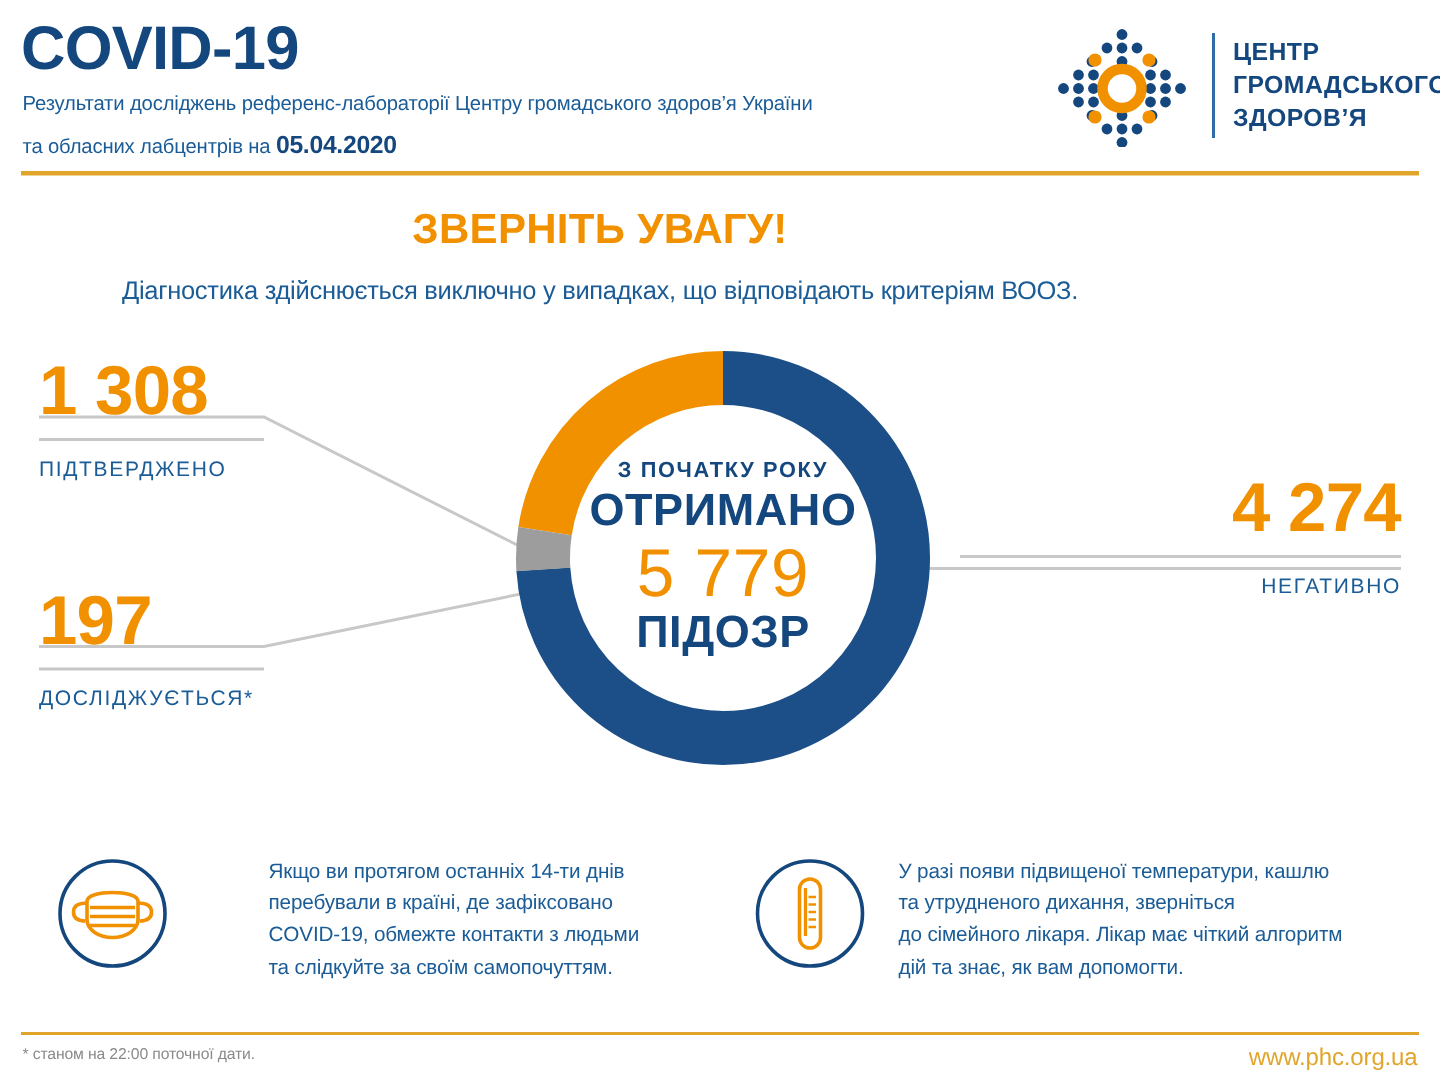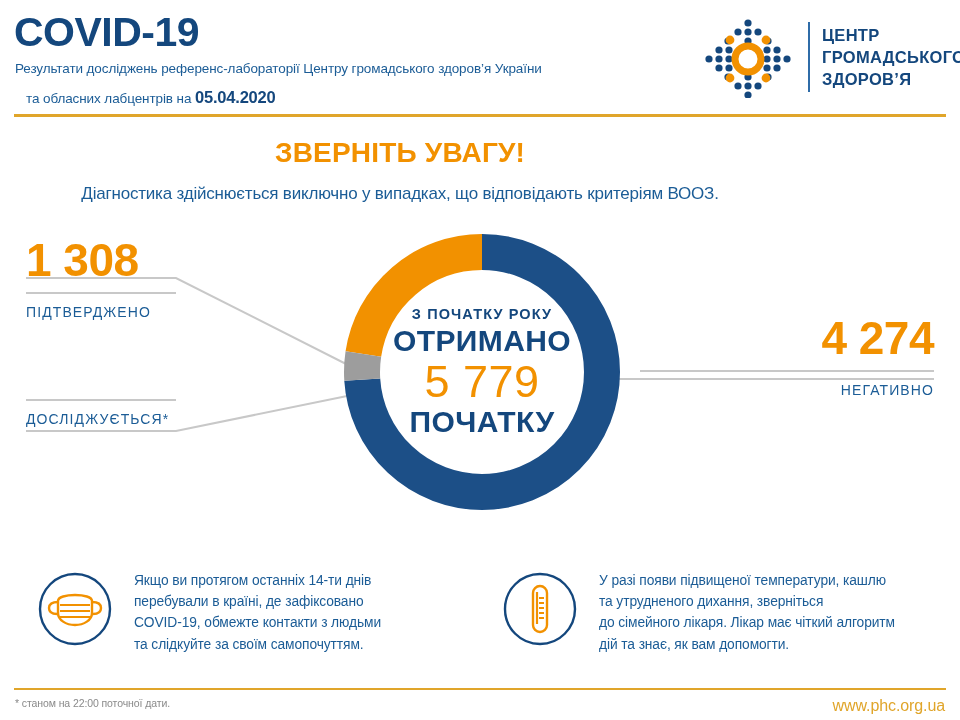--- a/index.html
+++ b/index.html
@@ -34,21 +34,21 @@
   .hd-sub1 {
     position: absolute;
     left: 15px; top: 61px;
     font-size: 13.5px;
     color: #1b5c96;
     letter-spacing: -0.1px;
     white-space: nowrap;
   }
   .hd-sub2 {
     position: absolute;
-    left: 26px; top: 88px;
+    left: 15px; top: 88px;
     font-size: 13.5px;
     color: #1b5c96;
     letter-spacing: -0.1px;
     white-space: nowrap;
   }
   .hd-date {
     font-size: 16.5px;
     font-weight: bold;
     color: #14477d;
     letter-spacing: -0.2px;
@@ -210,21 +210,21 @@
     position: absolute;
     left: 0; top: 560px;
     width: 960px; height: 120px;
   }
   .adv-card {
     position: absolute;
     width: 420px;
     display: flex;
     align-items: flex-start;
   }
-  .adv-1 { left: 38px; top: 8px; }
+  .adv-1 { left: 38px; top: 8px; gap: 45px; }
   .adv-2 { left: 503px; top: 8px; }
   .adv-icon {
     flex: 0 0 auto;
     width: 74px; height: 74px;
     margin-top: 4px;
   }
   .adv-text {
     margin-left: 22px;
     font-size: 13.8px;
     line-height: 1.54;
@@ -345,30 +345,31 @@
 
     <circle cx="144" cy="144" r="120" fill="none" stroke="#f29100" stroke-width="36" stroke-dasharray="170.6 583.3" stroke-dashoffset="170.6" transform="rotate(-90 144 144)"></circle>
 
     <circle cx="144" cy="144" r="120" fill="none" stroke="#9d9d9d" stroke-width="36" stroke-dasharray="25.7 728.2" stroke-dashoffset="196.3" transform="rotate(-90 144 144)"></circle>
   </svg>
 
   <div class="donut-center">
     <div class="dc-l1">З ПОЧАТКУ РОКУ</div>
     <div class="dc-l2">ОТРИМАНО</div>
     <div class="dc-l3">5 779</div>
-    <div class="dc-l4">ПОЧАТКУ</div>
+    <div class="dc-l4">ПІДОЗР</div>
   </div>
 
   <div class="stat stat-confirmed">
     <div class="stat-num">1 308</div>
     <div class="stat-rule"></div>
     <div class="stat-label">ПІДТВЕРДЖЕНО</div>
   </div>
 
   <div class="stat stat-invest">
+    <div class="stat-num">197</div>
     <div class="stat-rule"></div>
     <div class="stat-label">ДОСЛІДЖУЄТЬСЯ*</div>
   </div>
 
   <div class="stat stat-negative">
     <div class="stat-num">4 274</div>
     <div class="stat-rule"></div>
     <div class="stat-label">НЕГАТИВНО</div>
   </div>
 </div>

